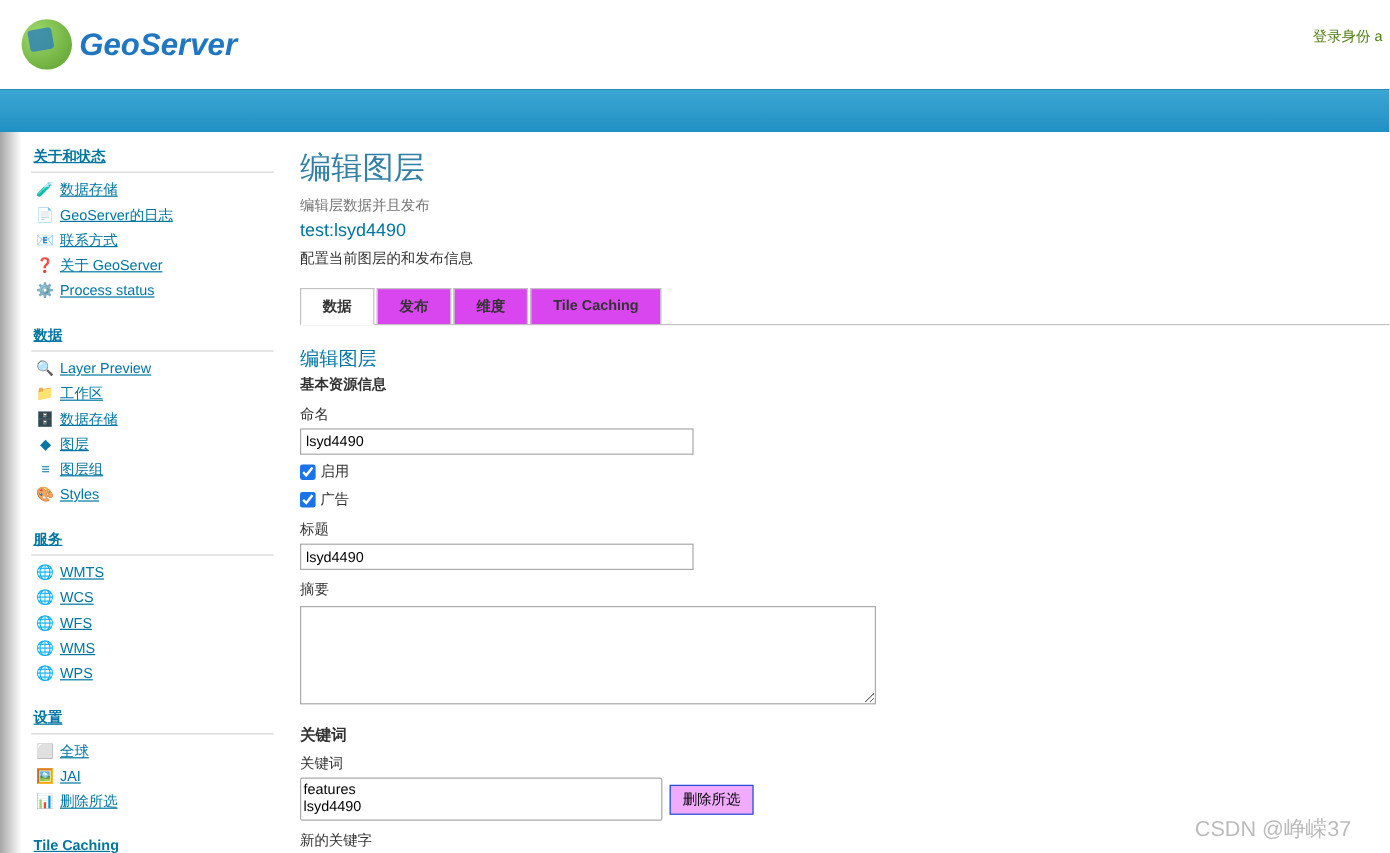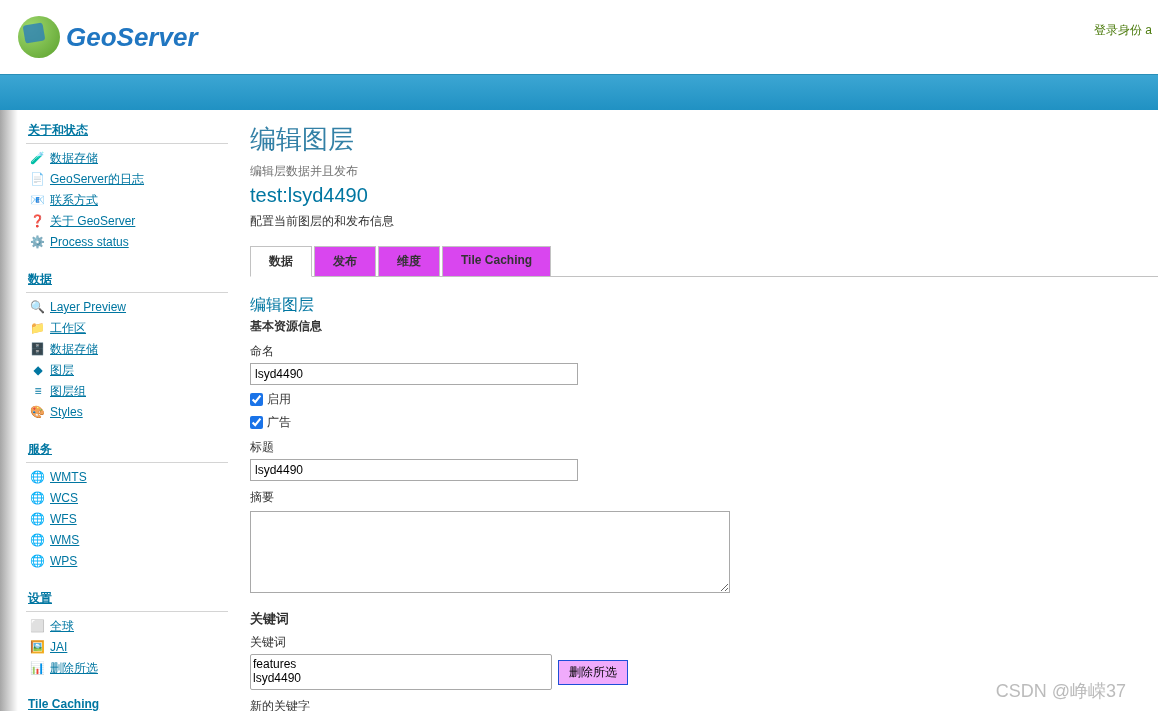--- a/index.html
+++ b/index.html
@@ -25,21 +25,21 @@
     .sidebar-section { margin-bottom: 14px; }
     .sidebar-title { color: #0076a1; font-weight: bold; font-size: 12px; padding: 4px 0 4px 2px; border-bottom: 1px solid #d4d4d4; margin-bottom: 4px; text-decoration: underline; }
     .sidebar-item { display: flex; align-items: center; padding: 2px 0 2px 4px; color: #0076a1; cursor: pointer; line-height: 17px; }
     .sidebar-item .sicon { width: 16px; height: 16px; margin-right: 4px; display: inline-flex; align-items: center; justify-content: center; font-size: 12px; }
     .sidebar-item a { color: #0076a1; text-decoration: underline; }
     
     
     .main { flex: 1; padding: 12px 0 0 22px; }
     .page-title { color: #3380a6; font-size: 26px; font-weight: normal; margin-bottom: 6px; }
     .page-desc { font-size: 12px; color: #737373; margin-bottom: 4px; }
-    .layer-name { color: #0076a1; font-size: 20px; margin-bottom: 6px; }
+    .layer-name { color: #0076a1; font-size: 15px; margin-bottom: 6px; }
     .layer-desc { font-size: 12px; margin-bottom: 16px; }
     
     
     .tabs { display: flex; border-bottom: 1px solid #c2c2c2; margin-bottom: 18px; }
     .tab { padding: 6px 18px; background: #d946ef; border: 1px solid #c2c2c2; border-bottom: none; margin-right: 2px; font-size: 12px; cursor: pointer; color: #333; font-weight: bold; }
     .tab.active { background: #fff; border-bottom: 1px solid #fff; margin-bottom: -1px; }
     
     
     .section-title { color: #0076a1; font-size: 16px; margin-bottom: 2px; }
     .section-subtitle { font-weight: bold; font-size: 12px; margin-bottom: 8px; }

